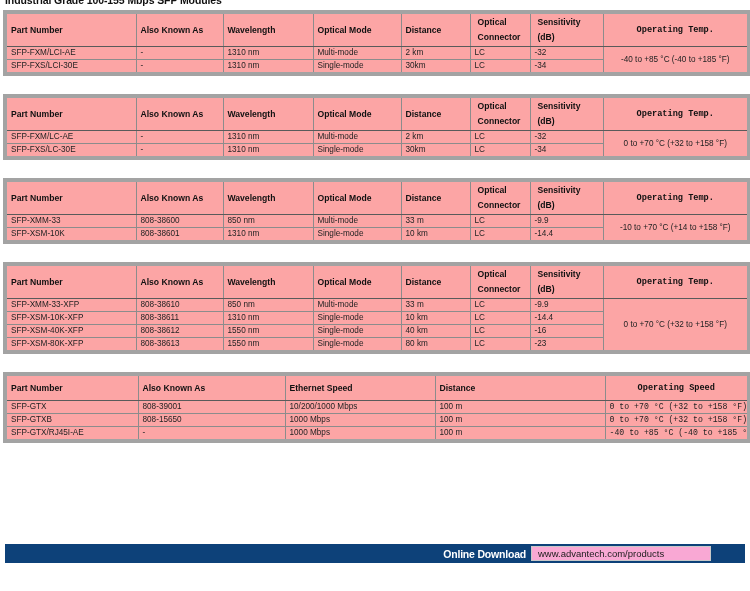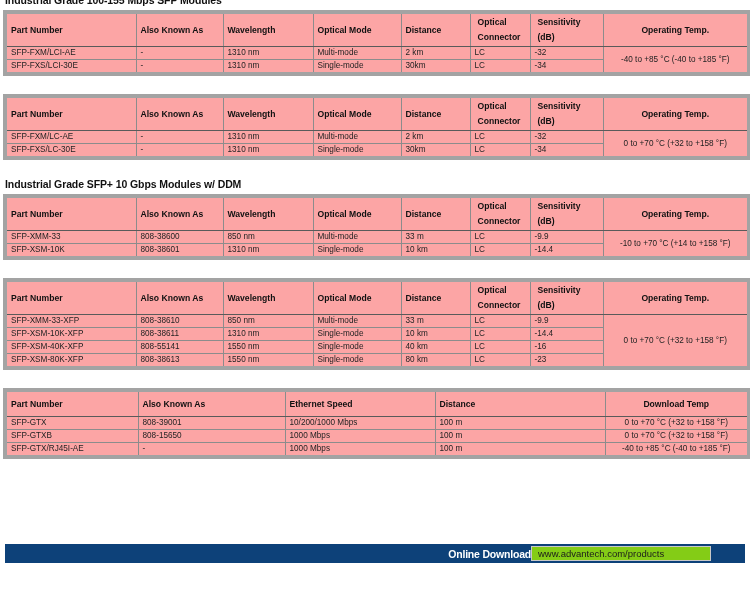--- a/index.html
+++ b/index.html
@@ -74,20 +74,21 @@
     vertical-align: middle;
   }
   table.spec thead th.two-line {
     line-height: 15px;
     white-space: normal;
     padding-left: 7px;
   }
   table.spec thead th.center,
   table.spec td.center {
     text-align: center;
+    font-family: Liberation Mono, monospace;
   }
 
   table.spec tbody td {
     height: 13px;
   }
 
   table.spec td.merged {
     text-align: center;
     vertical-align: middle;
   }
@@ -104,24 +105,25 @@
     display: flex;
     align-items: center;
     justify-content: flex-end;
     padding-right: 34px;
   }
   .footer-label {
     color: #ffffff;
     font-size: 10.5px;
     font-weight: bold;
     letter-spacing: -0.2px;
+    margin-right: 5px;
     line-height: 12px;
   }
   .footer-url-box {
-    background: #84cc16;
+    background: #f9a8d4;
     border: 1px solid #c8c8c8;
     height: 15px;
     min-width: 180px;
     display: flex;
     align-items: center;
     padding: 0 6px;
   }
   .footer-url {
     font-size: 9.5px;
     color: #1c1c1c;
@@ -229,21 +231,20 @@
           <td>LC</td>
           <td>-34</td>
         </tr>
       </tbody>
     </table>
   </div>
 
   <div class="spacer-md"></div>
 
   <div class="section">
-    <div class="section-title">Industrial Grade SFP+ 10 Gbps Modules w/ DDM</div>
     <table class="spec">
       <colgroup>
         <col style="width:131px">
           <col style="width:87px">
           <col style="width:90px">
           <col style="width:88px">
         <col style="width:69px">
           <col style="width:60px">
           <col style="width:73px">
           <col style="width:146px">
@@ -325,21 +326,21 @@
           <td>SFP-XSM-10K-XFP</td>
           <td>808-38611</td>
           <td>1310 nm</td>
           <td>Single-mode</td>
           <td>10 km</td>
           <td>LC</td>
           <td>-14.4</td>
         </tr>
         <tr>
           <td>SFP-XSM-40K-XFP</td>
-          <td>808-55141</td>
+          <td>808-38612</td>
           <td>1550 nm</td>
           <td>Single-mode</td>
           <td>40 km</td>
           <td>LC</td>
           <td>-16</td>
         </tr>
         <tr>
           <td>SFP-XSM-80K-XFP</td>
           <td>808-38613</td>
           <td>1550 nm</td>
@@ -362,21 +363,21 @@
           <col style="width:150px">
           <col style="width:170px">
           <col style="width:144px">
       </colgroup>
       <thead>
         <tr>
           <th>Part Number</th>
           <th>Also Known As</th>
           <th>Ethernet Speed</th>
           <th>Distance</th>
-          <th class="center">Download Temp</th>
+          <th class="center">Operating Speed</th>
         </tr>
       </thead>
       <tbody>
         <tr>
           <td>SFP-GTX</td>
           <td>808-39001</td>
           <td>10/200/1000 Mbps</td>
           <td>100 m</td>
           <td class="center">0 to +70 °C (+32 to +158 °F)</td>
         </tr>

